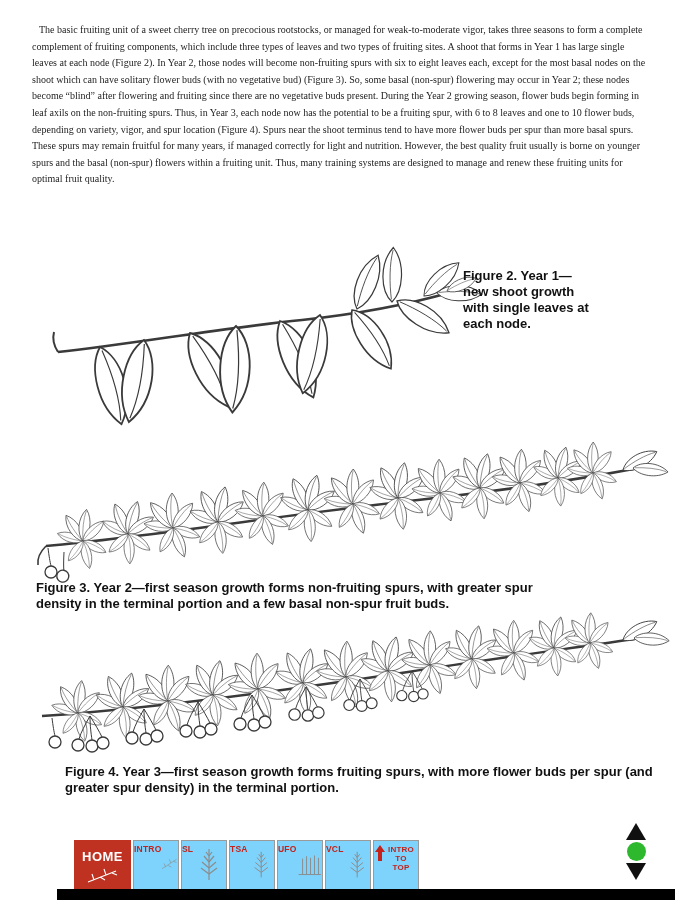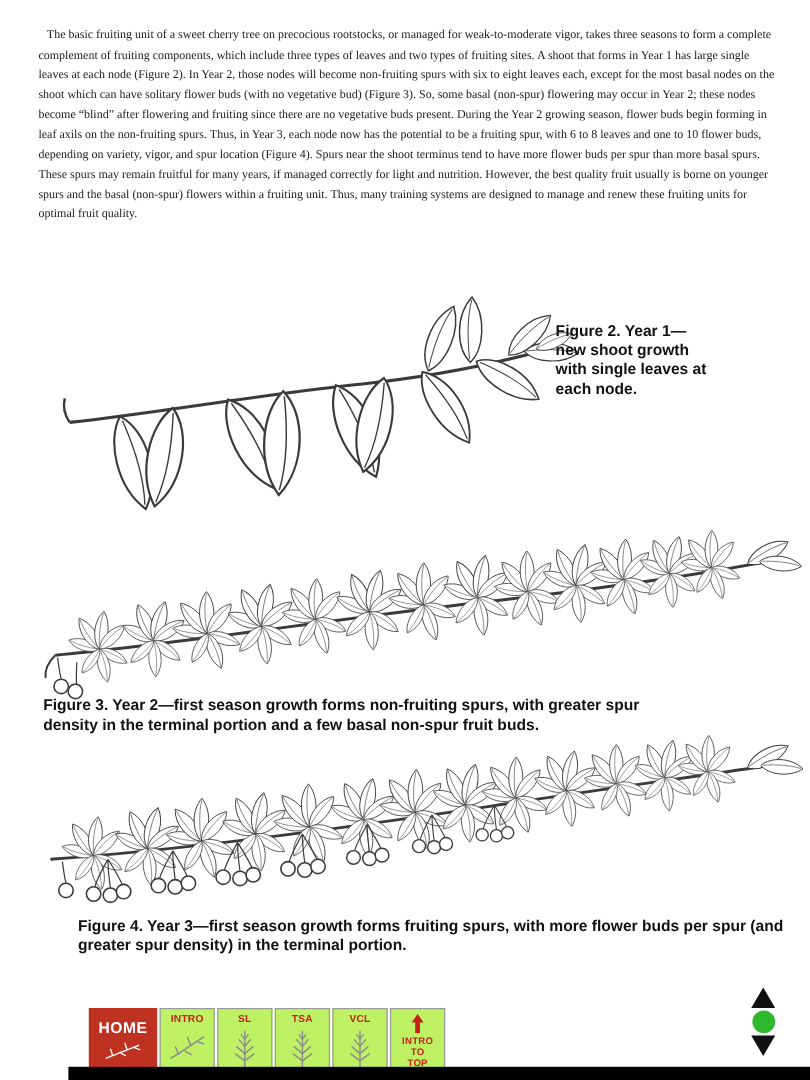--- a/index.html
+++ b/index.html
@@ -31,22 +31,22 @@
     display:flex; align-items:flex-start; gap:2px;margin-top:20px;
   }
   .nav-home {
     width:57px; height:57px; background:#bf3222; color:#fff;
     display:flex; flex-direction:column; align-items:center;
     padding-top:9px; cursor:pointer;
   }
   .home-label { font-weight:bold; font-size:13px; letter-spacing:0.5px; }
   .home-icon { margin-top:4px; }
   .nav-btn {
-    width:46px; height:57px; border:1px solid #9a9a9a; background:#bef264;
-    display:flex; flex-direction:column; align-items:center;
+    width:46px; height:57px; border:1px solid #9a9a9a; background:#7dd3fc;
+    display:flex; flex-direction:row; 
     padding-top:3px; cursor:pointer;
   }
   .nav-label {
     color:#c4221a; font-weight:bold; font-size:8.5px; letter-spacing:0.2px;
     text-align:center;
   }
   .nav-icon { margin-top:2px; }
   .back-top { padding-top:4px; }
   .back-label { font-size:8px; line-height:9px; width:30px; }
   .arrow-up { margin-bottom:2px; }
@@ -223,20 +223,26 @@
     </div>
 
 
     <div class="nav-btn">
       <span class="nav-label">TSA</span>
       <svg class="nav-icon" width="32" height="38" viewBox="0 0 32 38">
           <use href="#tree-leader"></use>
         </svg>
     </div>
 
+    <div class="nav-btn">
+      <span class="nav-label">UFO</span>
+      <svg class="nav-icon" width="32" height="38" viewBox="0 0 32 38">
+          <use href="#tree-ufo"></use>
+        </svg>
+    </div>
 
     <div class="nav-btn">
       <span class="nav-label">VCL</span>
       <svg class="nav-icon" width="32" height="38" viewBox="0 0 32 38">
           <use href="#tree-leader"></use>
         </svg>
     </div>
 
     <div class="nav-btn back-top">
       <svg class="arrow-up" width="12" height="16" viewBox="0 0 12 16">

